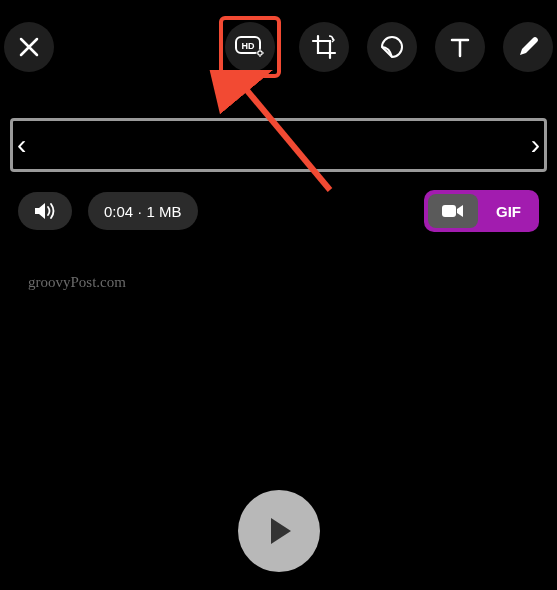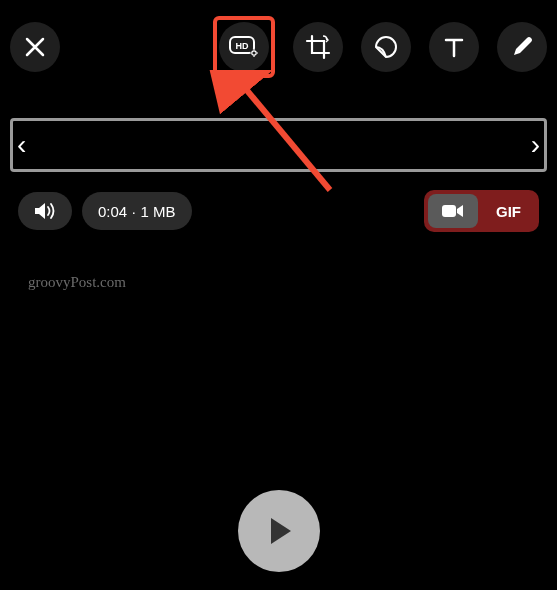--- a/index.html
+++ b/index.html
@@ -7,21 +7,21 @@
       width: 557px;
       height: 590px;
       background: #000;
       font-family: -apple-system, BlinkMacSystemFont, sans-serif;
       position: relative;
       overflow: hidden;
     }
     .toolbar {
       display: flex;
       align-items: center;
-      padding: 16px 10px 0;
+      padding: 16px 4px 0;
       gap: 18px;
     }
     .tool-btn {
       width: 50px;
       height: 50px;
       border-radius: 50%;
       background: #1f1f1f;
       display: flex;
       align-items: center;
       justify-content: center;
@@ -47,38 +47,38 @@
     }
     .trim-handle {
       color: #fff;
       font-size: 28px;
       font-weight: 300;
       line-height: 1;
     }
     .info-row {
       display: flex;
       align-items: center;
-      gap: 10px;
+      gap: 16px;
       margin: 18px 18px 0;
     }
     .pill {
       background: #2b2b2b;
       border-radius: 20px;
       padding: 8px 16px;
       display: flex;
       align-items: center;
       justify-content: center;
       color: #fff;
       font-size: 15px;
       height: 38px;
     }
     .info-spacer { flex: 1; }
     .gif-toggle {
       display: flex;
-      background: #7f1d1d;
+      background: #a21caf;
       border-radius: 10px;
       padding: 4px;
       align-items: center;
       gap: 4px;
       height: 42px;
     }
     .gif-seg {
       border-radius: 8px;
       padding: 6px 14px;
       display: flex;

